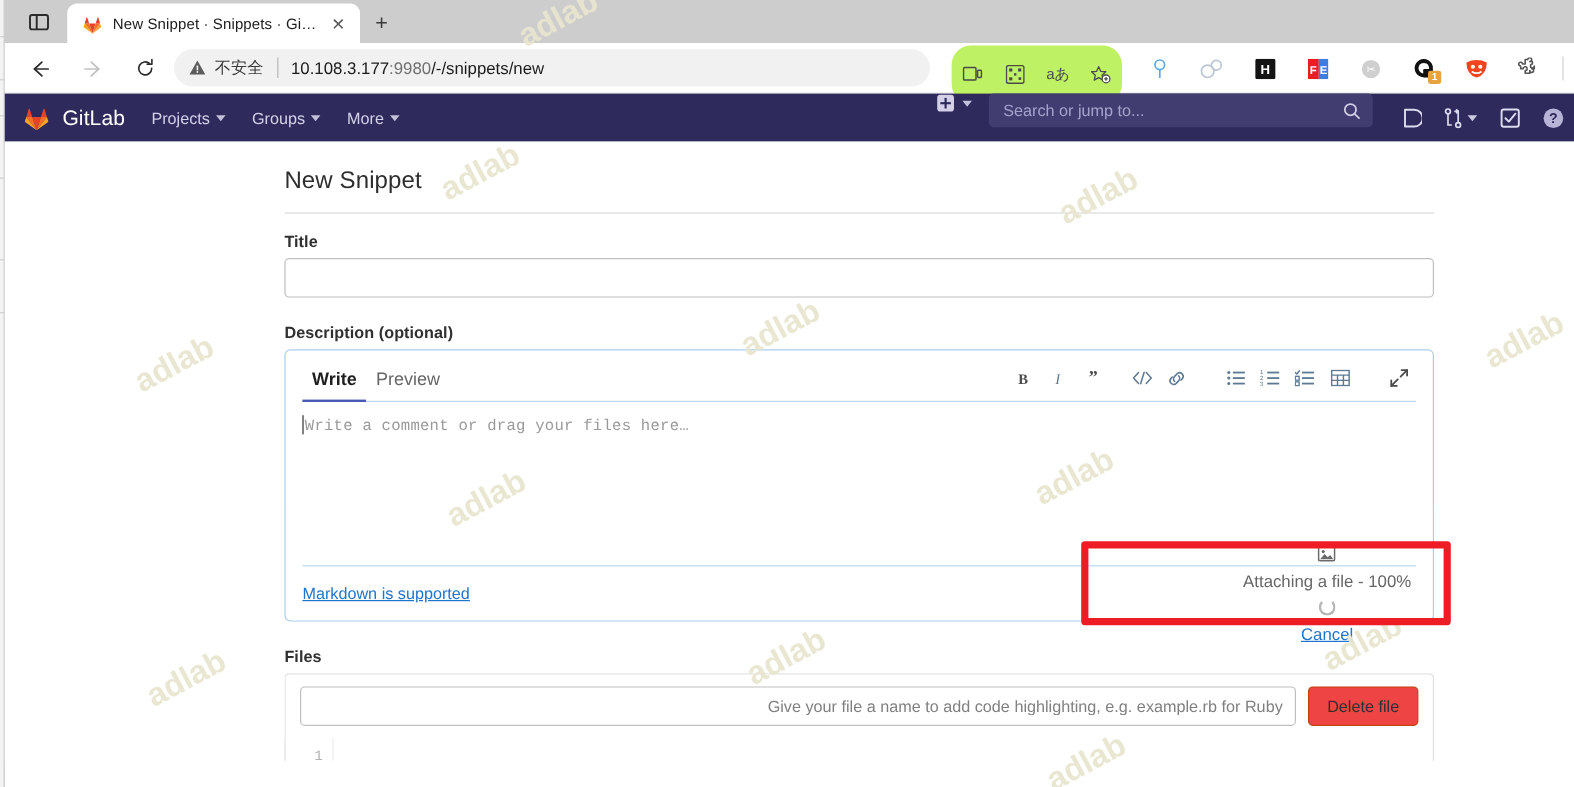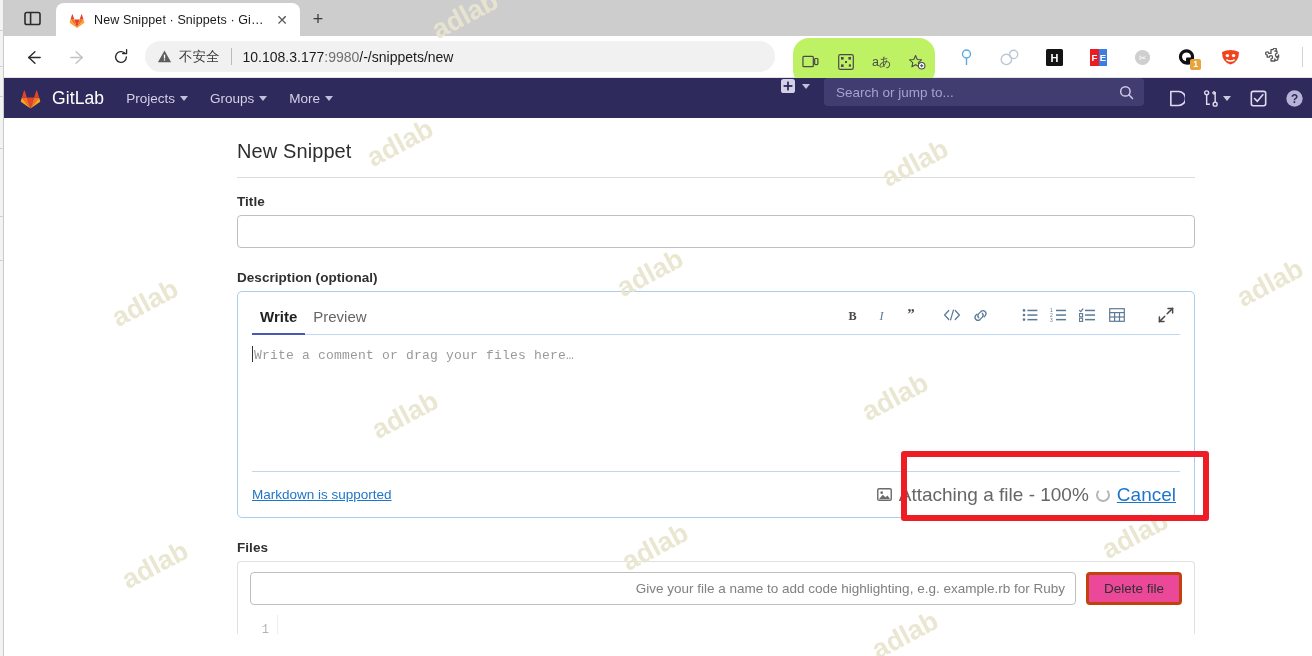--- a/index.html
+++ b/index.html
@@ -182,22 +182,23 @@
     position: absolute; left: 14px; top: 11px; width: 1px; height: 16px; background: #333;
   }
   .md-placeholder {
     font-family: "Liberation Mono", monospace; font-size: 13px; color: #9a9a9a;
     letter-spacing: .2px; margin-left: 2px;
   }
   .md-foot-inner { margin: 0 14px; border-top: 1px solid #bcd8f2; height: 46px;
     display: flex; align-items: center; justify-content: space-between; }
   .md-link { font-size: 13.5px; color: #1f75cb; }
   .upload-status {
-    display: flex; align-items: center; gap: 7px; font-size: 19px; color: #666;
+    display: flex; align-items: center; gap: 7px; font-size: 14px; color: #666;
     padding-right: 4px;
+    flex-direction: column;
   }
   .upload-cancel { color: #1f75cb; }
   .spinner {
     width: 14px; height: 14px; border-radius: 50%;
     border: 2px solid #b6b6b6; border-top-color: transparent; display: block;
   }
 
   
   .file-row {
     margin-left: 4px; width: 958px; display: flex; align-items: center; gap: 10px;
@@ -205,22 +206,22 @@
     border-radius: 4px 4px 0 0; background: #fff;
   }
   .file-name-input {
     flex: 1 1 auto; height: 33px; border: 1px solid #bfbfbf; border-radius: 4px;
     padding: 0 10px; font-size: 13.5px; color: #303030; background: #fff; outline: none;
     font-family: "Liberation Sans", sans-serif;
     text-align: right;
   }
   .file-name-input::placeholder { color: #808080; }
   .btn-delete {
-    height: 33px; padding: 0 15px; border: 3px solid #c2410c; border-radius: 4px;
-    background: #ec4899; font-size: 13.5px; color: #303030; white-space: nowrap;
+    height: 33px; padding: 0 15px; border: 1px solid #c2410c; border-radius: 4px;
+    background: #ef4444; font-size: 13.5px; color: #303030; white-space: nowrap;
     font-family: "Liberation Sans", sans-serif;
   }
   .code-area {
     margin-left: 4px; width: 958px; height: 60px;
     border: 1px solid #e0e0e0; border-top: none; background: #fff; display: flex;
   }
   .gutter {
     width: 40px; text-align: right; padding: 8px 8px 0 0;
     font-family: "Liberation Mono", monospace; font-size: 12px; color: #b3b3b3;
     border-right: 1px solid #ededed;

